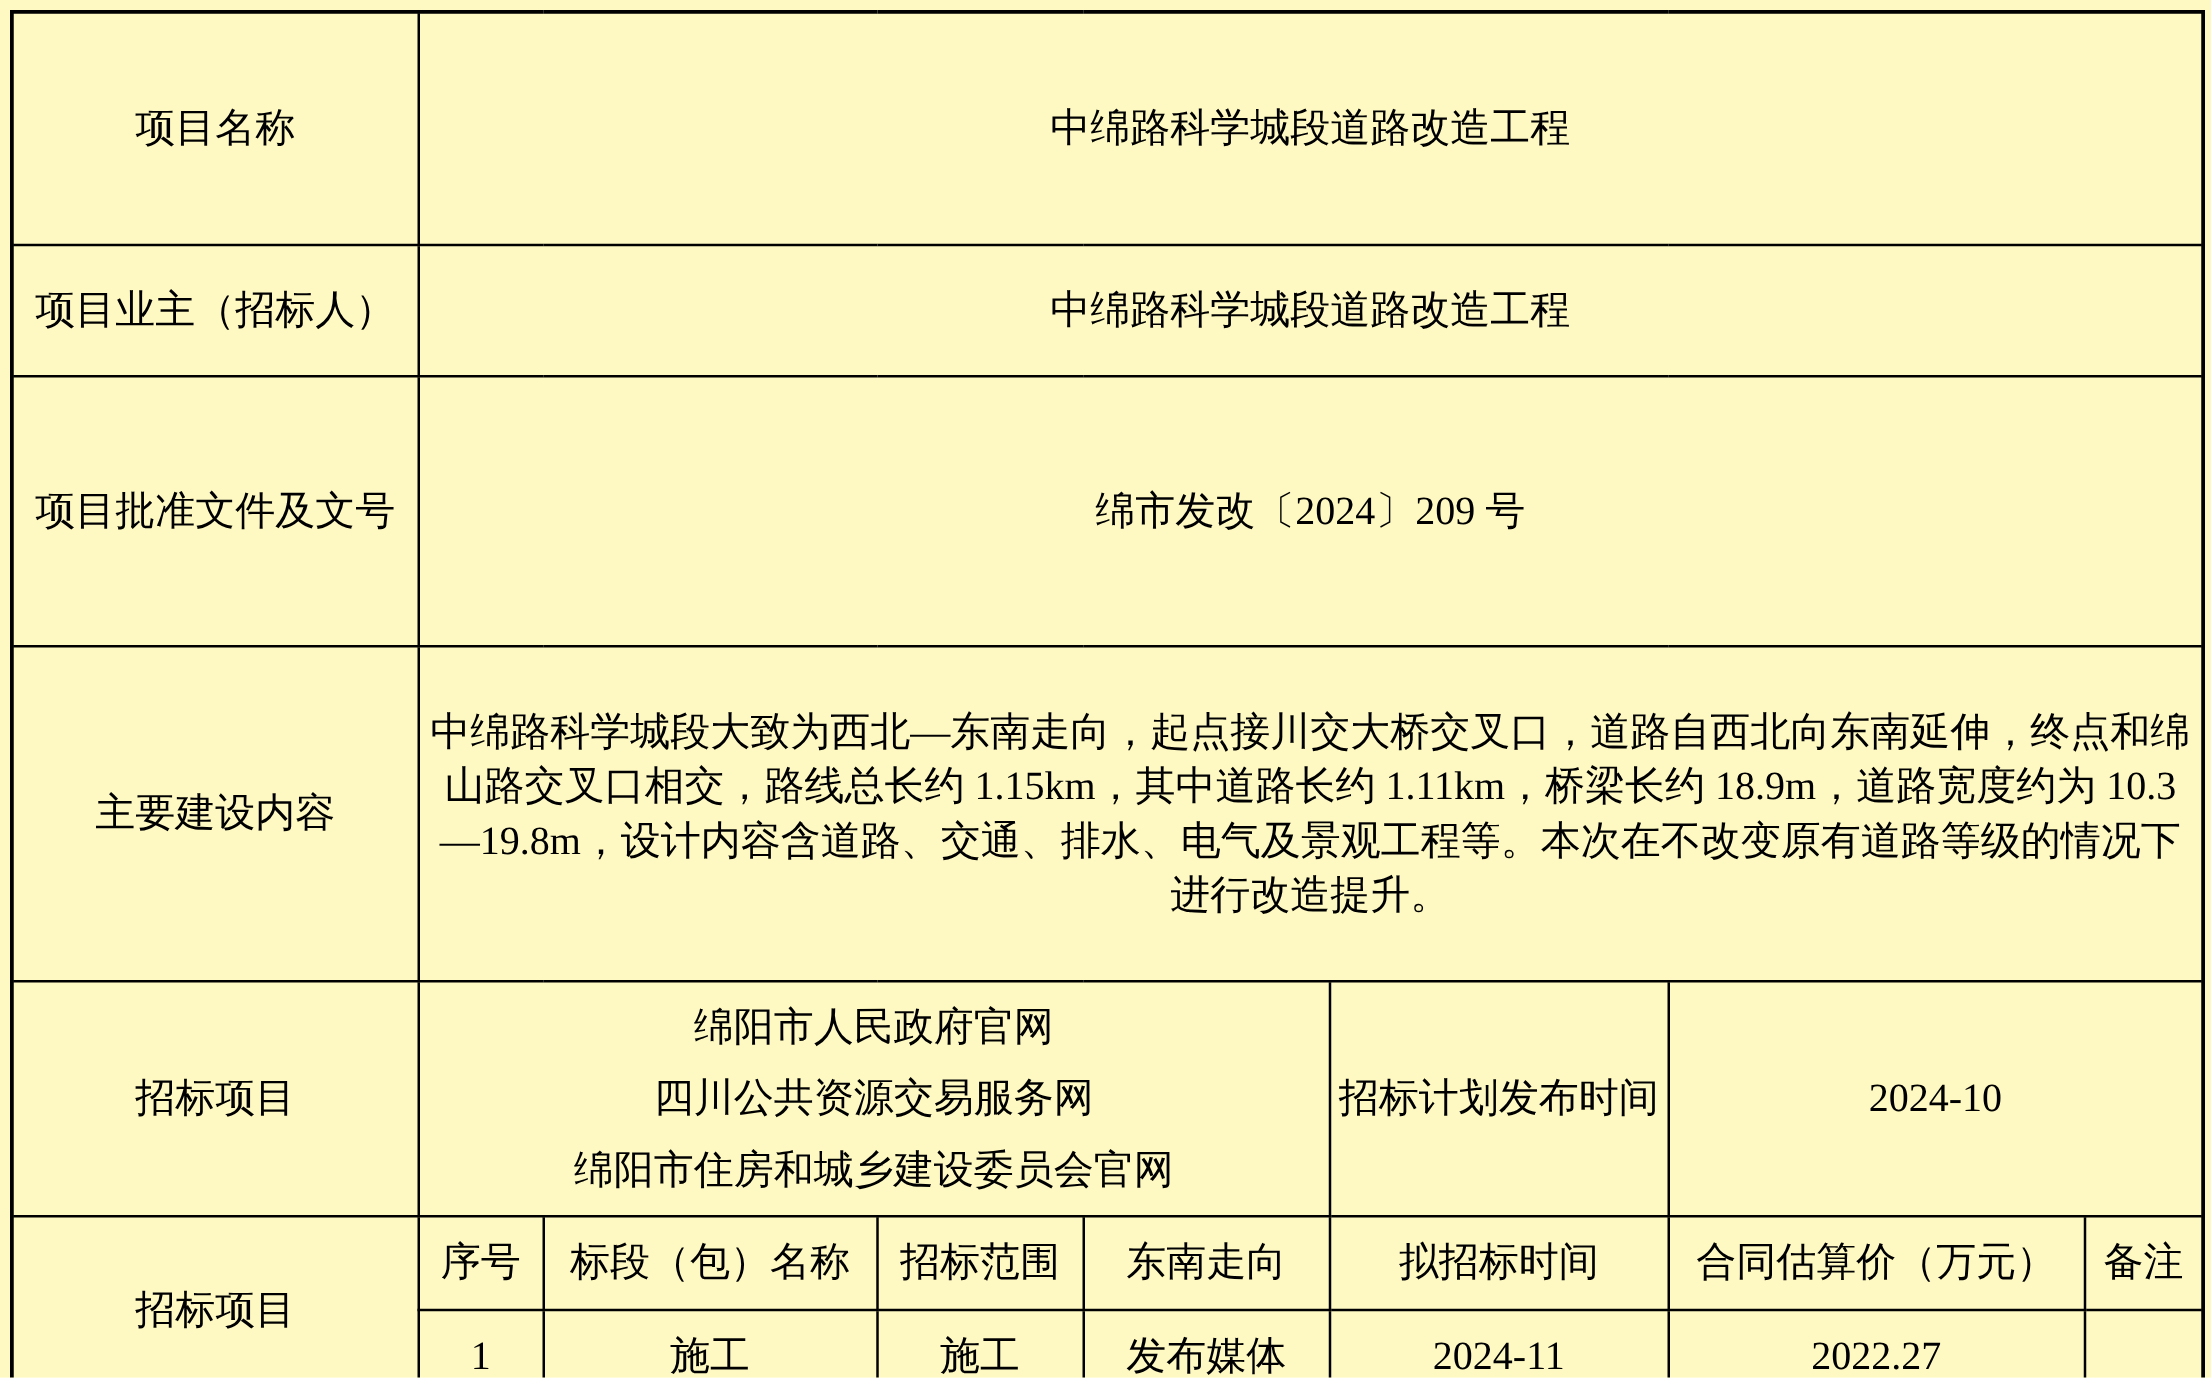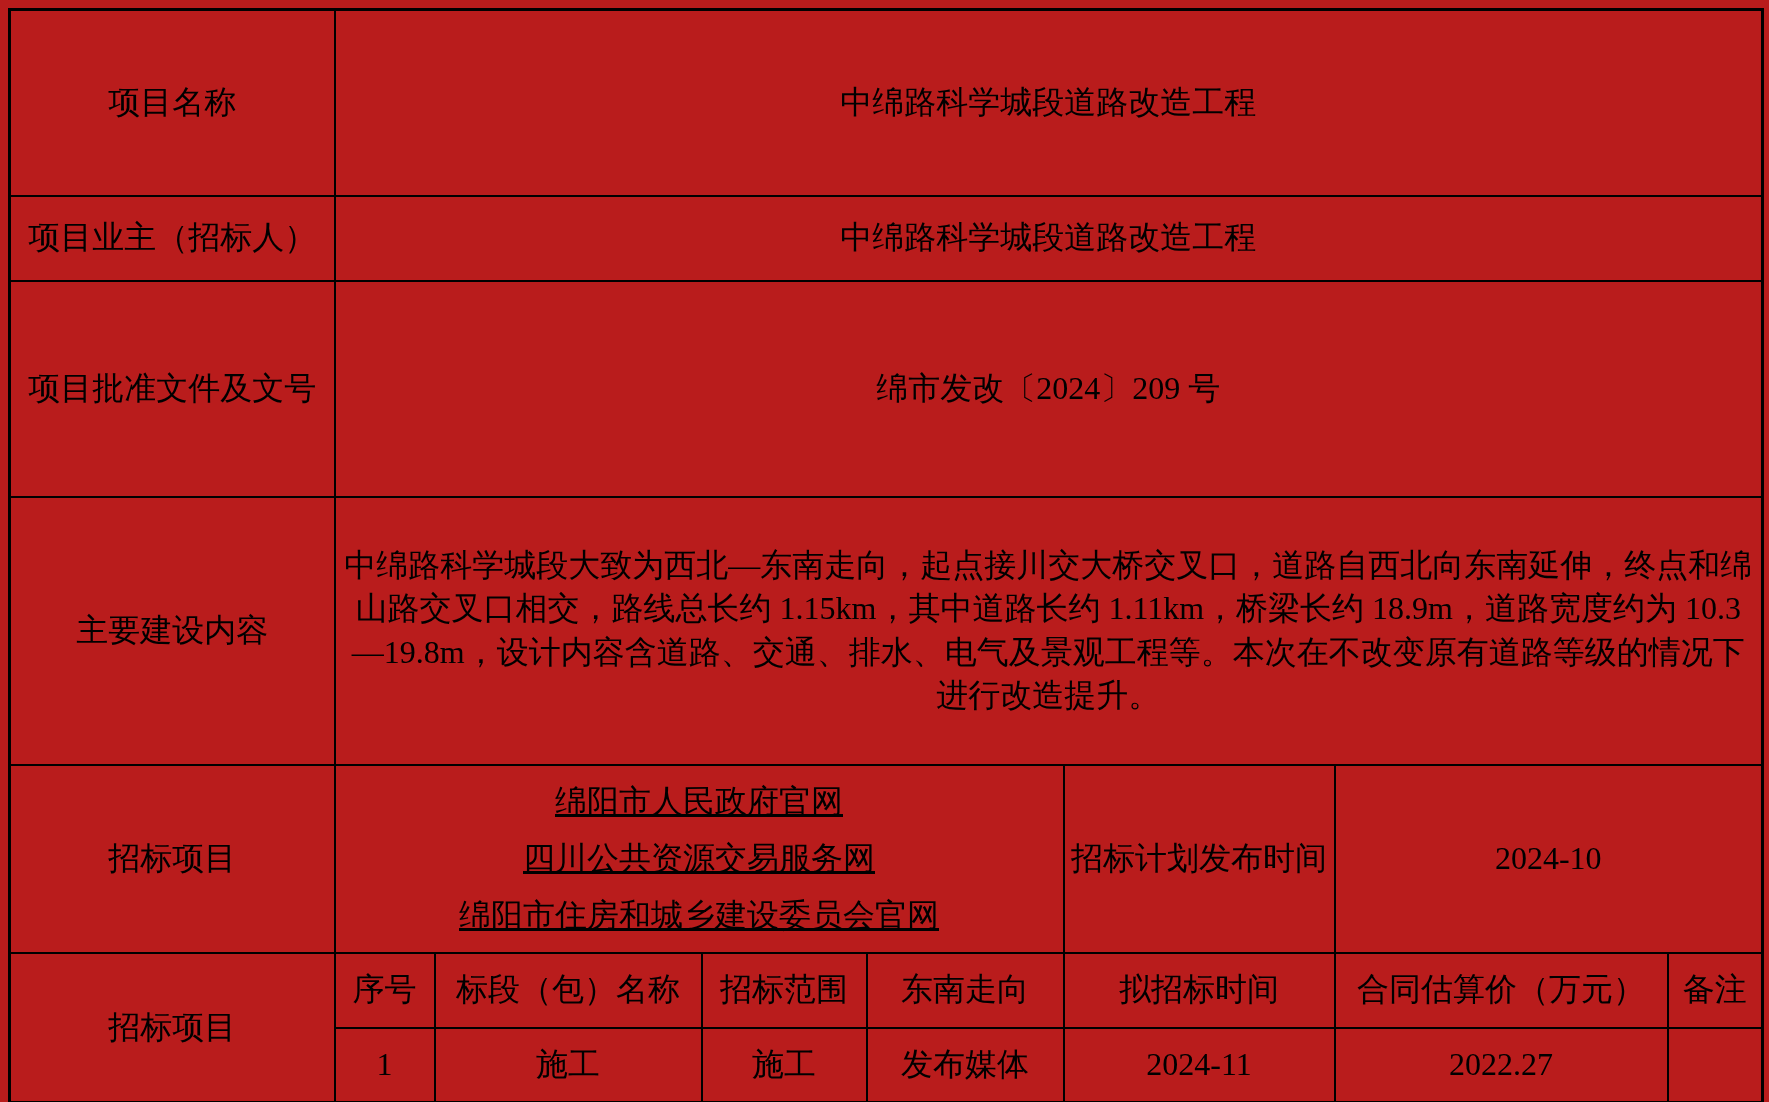--- a/index.html
+++ b/index.html
@@ -5,21 +5,21 @@
   html, body {
     margin: 0;
     padding: 0;
     background: #ffffff;
     font-family: "Liberation Serif", "DejaVu Serif", serif;
     color: #000000;
   }
   .page {
     width: 1769px;
     height: 1102px;
-    background: #b91c1c;
+    background: #fef9c3;
     box-sizing: border-box;
     padding: 8px 8px 0 8px;
   }
   table.doc-table {
     border-collapse: collapse;
     table-layout: fixed;
     width: 1753px;
     border: 3px solid #000000;
   }
   table.doc-table td {
@@ -27,38 +27,37 @@
     vertical-align: middle;
     text-align: center;
     font-size: 32px;
     line-height: 1.35;
     padding: 0 6px;
     overflow: hidden;
     word-break: break-all;
   }
   
   tr.r1  { height: 186px; }
-  tr.r2  { height: 85px;  }
+  tr.r2  { height: 105px;  }
   tr.r3  { height: 216px; }
   tr.r4  { height: 268px; }
   tr.r5  { height: 188px; }
   tr.r6h { height: 75px;  }
   tr.r6d { height: 75px;  }
 
   td.content-cell {
     text-align: justify;
     text-justify: inter-ideograph;
     padding: 0 14px;
     font-size: 31px;
     line-height: 45px;
   }
   td.media-cell { padding: 0; }
   td.media-cell .media-line {
     line-height: 57px;
-    text-decoration: underline;
   }
   td.small { font-size: 31px; margin-left: 29px; }
 </style>
 </head>
 <body>
 
 <div class="page">
   <table class="doc-table">
     <colgroup>
       <col style="width:325px">

